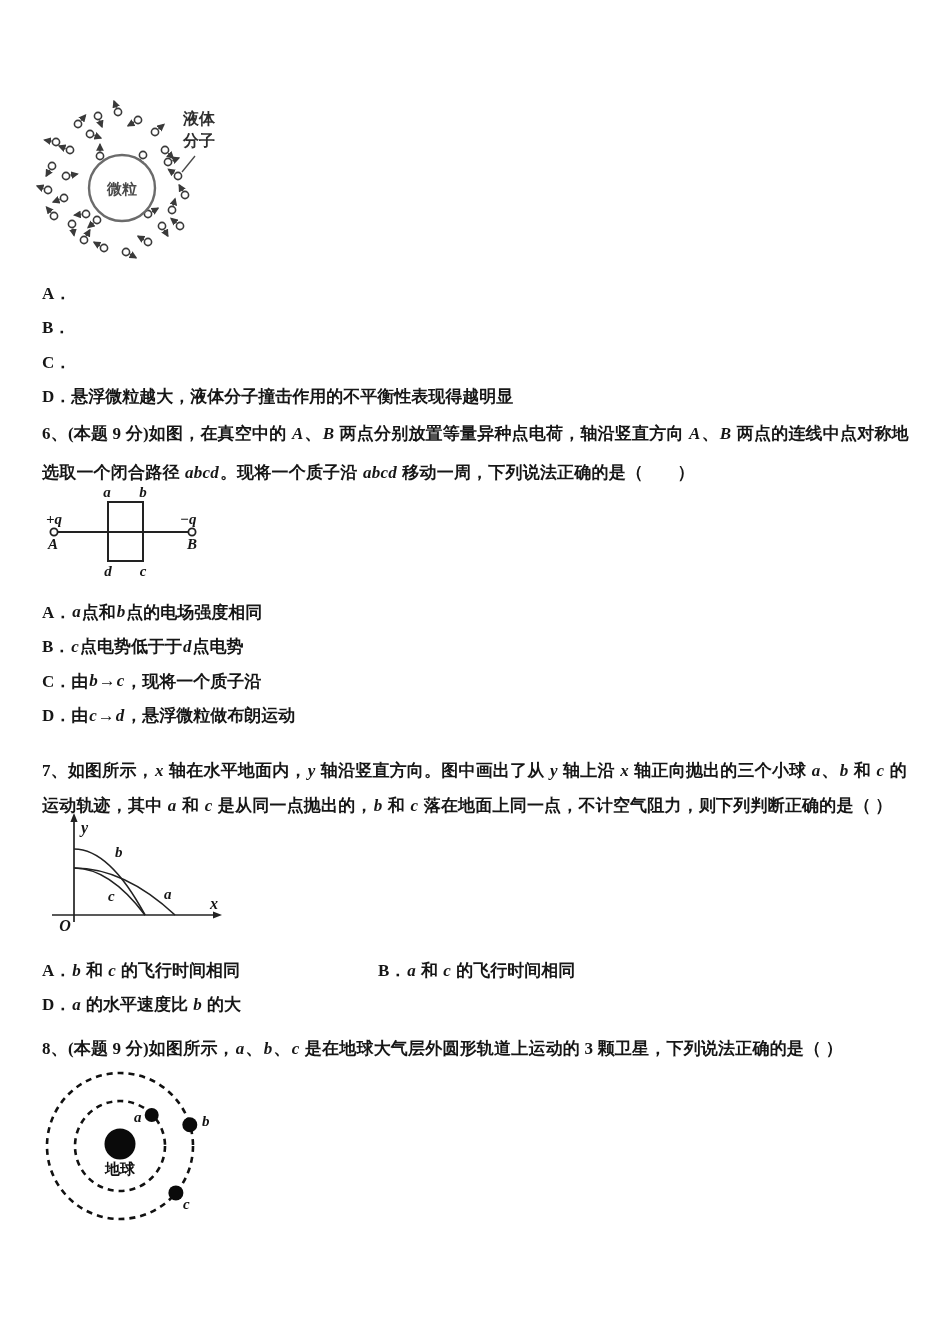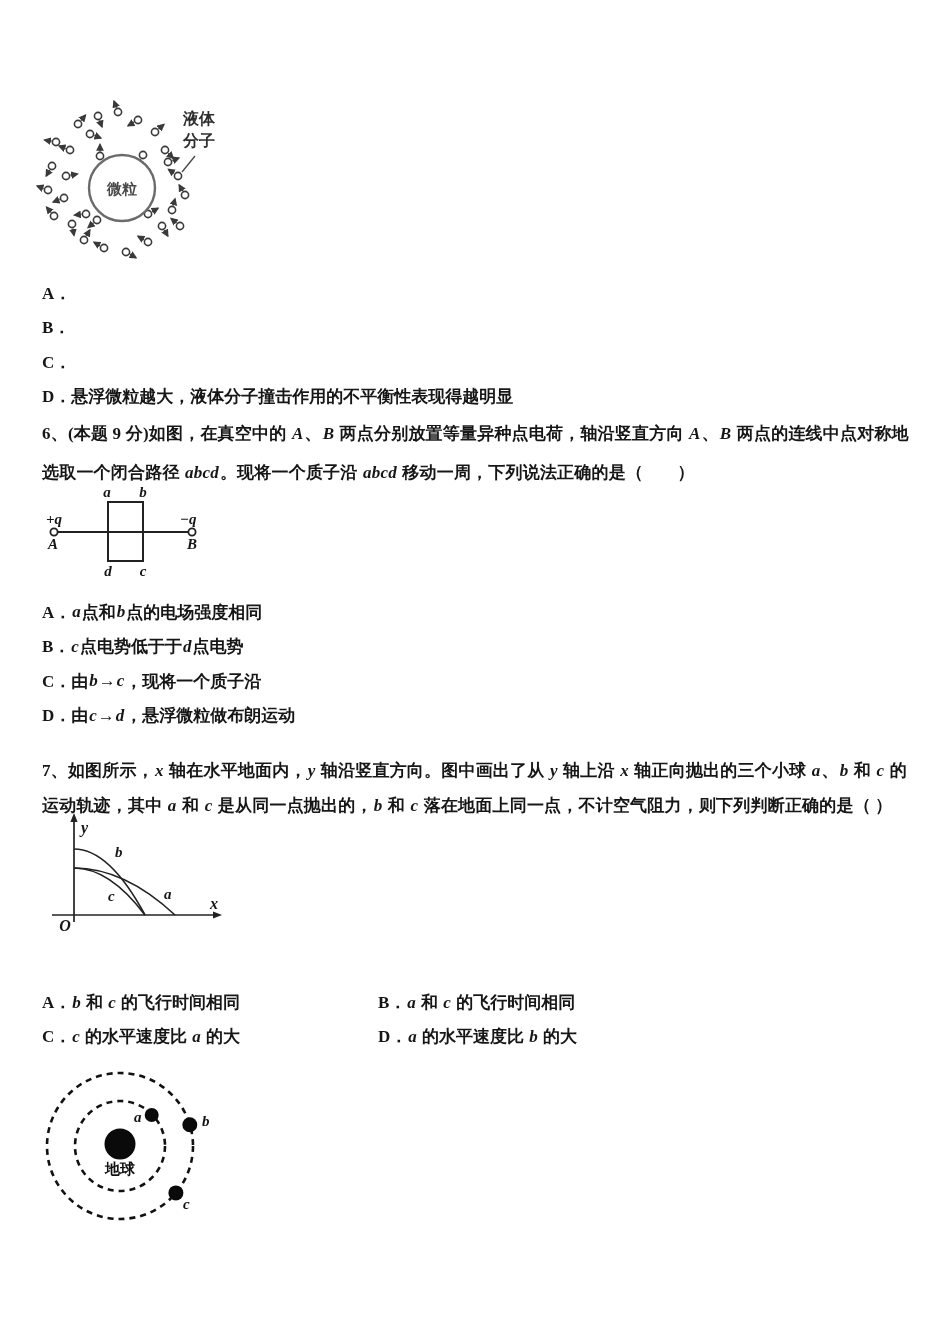--- a/index.html
+++ b/index.html
@@ -18,21 +18,21 @@
     font-weight:600;
     letter-spacing:.2px;
     line-height:39px;
     width:878px;
   }
   .stem.tight{line-height:35px;margin-top:20px;}
   .stem.single{line-height:26px;}
   .opts{position:absolute;font-size:17px;font-weight:600;}
   .opts .row{height:34.5px;display:flex;align-items:center;white-space:nowrap;}
   .opts7{
-    position:absolute;left:42px;top:985px;
+    position:absolute;left:42px;top:953px;
     font-size:17px;font-weight:600;
     display:grid;grid-template-columns:336px auto;grid-auto-rows:34px;
     align-items:center;white-space:nowrap;
   }
   span.v{
     font-style:italic;font-weight:700;
     font-family:"Liberation Serif", serif;
     padding:0 1px;
   }
   span.bl{font-weight:700;}
@@ -203,24 +203,24 @@
     <text class="figlabel" x="170" y="101" font-size="16" fill="#161616">x</text>
     <text class="figlabel" x="25" y="123" text-anchor="middle" font-size="16" fill="#161616">O</text>
     <text class="figlabel" x="75" y="49" font-size="15" fill="#161616">b</text>
     <text class="figlabel" x="68" y="93" font-size="15" fill="#161616">c</text>
     <text class="figlabel" x="124" y="91" font-size="15" fill="#161616">a</text>
   </svg>
 
   <div class="opts7">
     <div><span class="bl">A．</span><span class="v">b</span><span> 和 </span><span class="v">c</span><span> 的飞行时间相同</span></div>
     <div><span class="bl">B．</span><span class="v">a</span><span> 和 </span><span class="v">c</span><span> 的飞行时间相同</span></div>
-    <div><span class="bl">C．</span><span class="v">c</span><span> 的水平速度比 </span><span class="v">a</span><span> 的大</span></div>
     <div><span class="bl">D．</span><span class="v">a</span><span> 的水平速度比 </span><span class="v">b</span><span> 的大</span></div>
   </div>
 
+  <div class="stem single" style="left:42px;top:1036px"><span>8、(本题 9 分)如图所示，</span><span class="v">a</span><span>、</span><span class="v">b</span><span>、</span><span class="v">c</span><span> 是在地球大气层外圆形轨道上运动的 3 颗卫星，下列说法正确的是（ ）</span></div>
 
   <svg style="left:28px;top:1062px" width="215" height="180" viewBox="0 0 215 180">
     <circle cx="92" cy="84" r="73" fill="none" stroke="#111" stroke-width="2.6" stroke-dasharray="6 5"></circle>
     <circle cx="92" cy="84" r="45" fill="none" stroke="#111" stroke-width="2.6" stroke-dasharray="6 5"></circle>
     <circle cx="92" cy="82" r="15.5" fill="#0a0a0a"></circle>
     <text x="92" y="112" text-anchor="middle" font-size="15" font-weight="700" fill="#111">地球</text>
     <circle cx="123.7" cy="53" r="7" fill="#0a0a0a"></circle>
     <text class="figlabel" x="106" y="60" font-size="15" fill="#111">a</text>
     <circle cx="161.8" cy="62.7" r="7.5" fill="#0a0a0a"></circle>
     <text class="figlabel" x="174" y="64" font-size="15" fill="#111">b</text>

